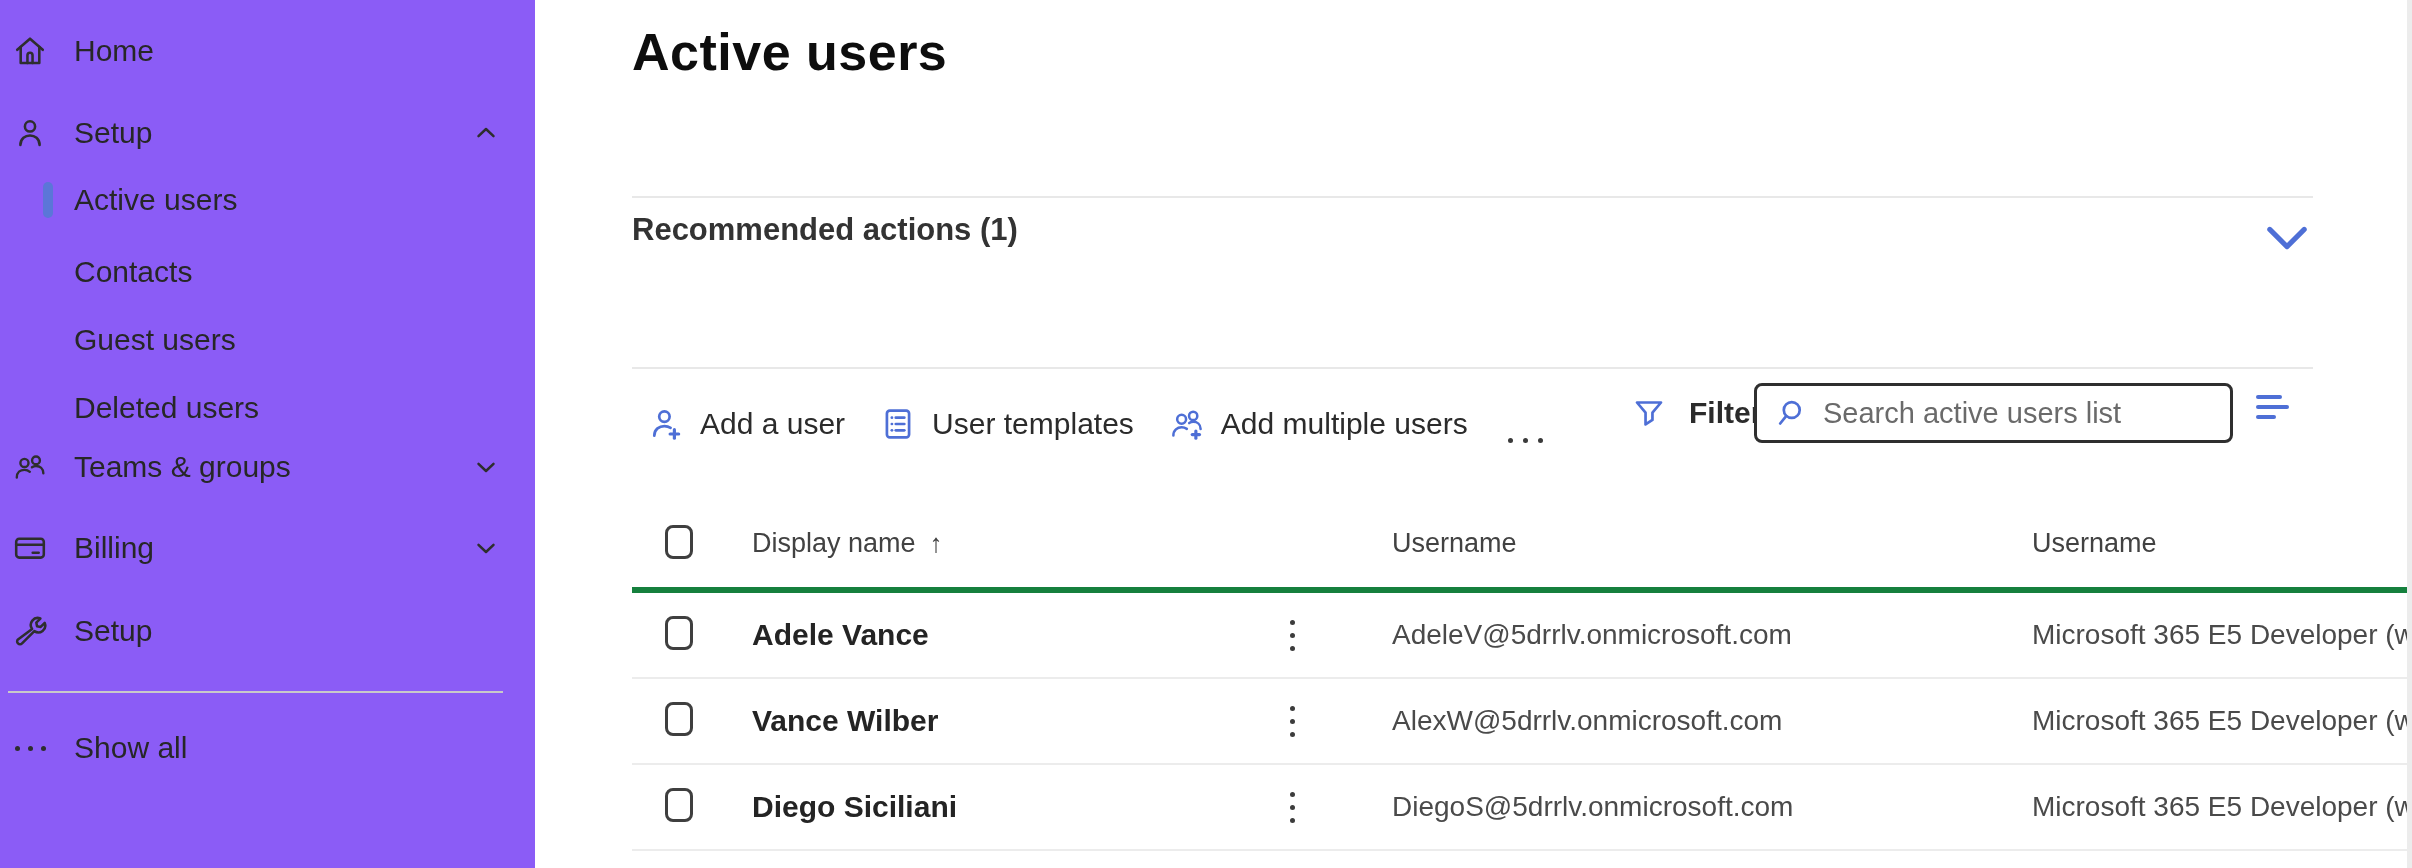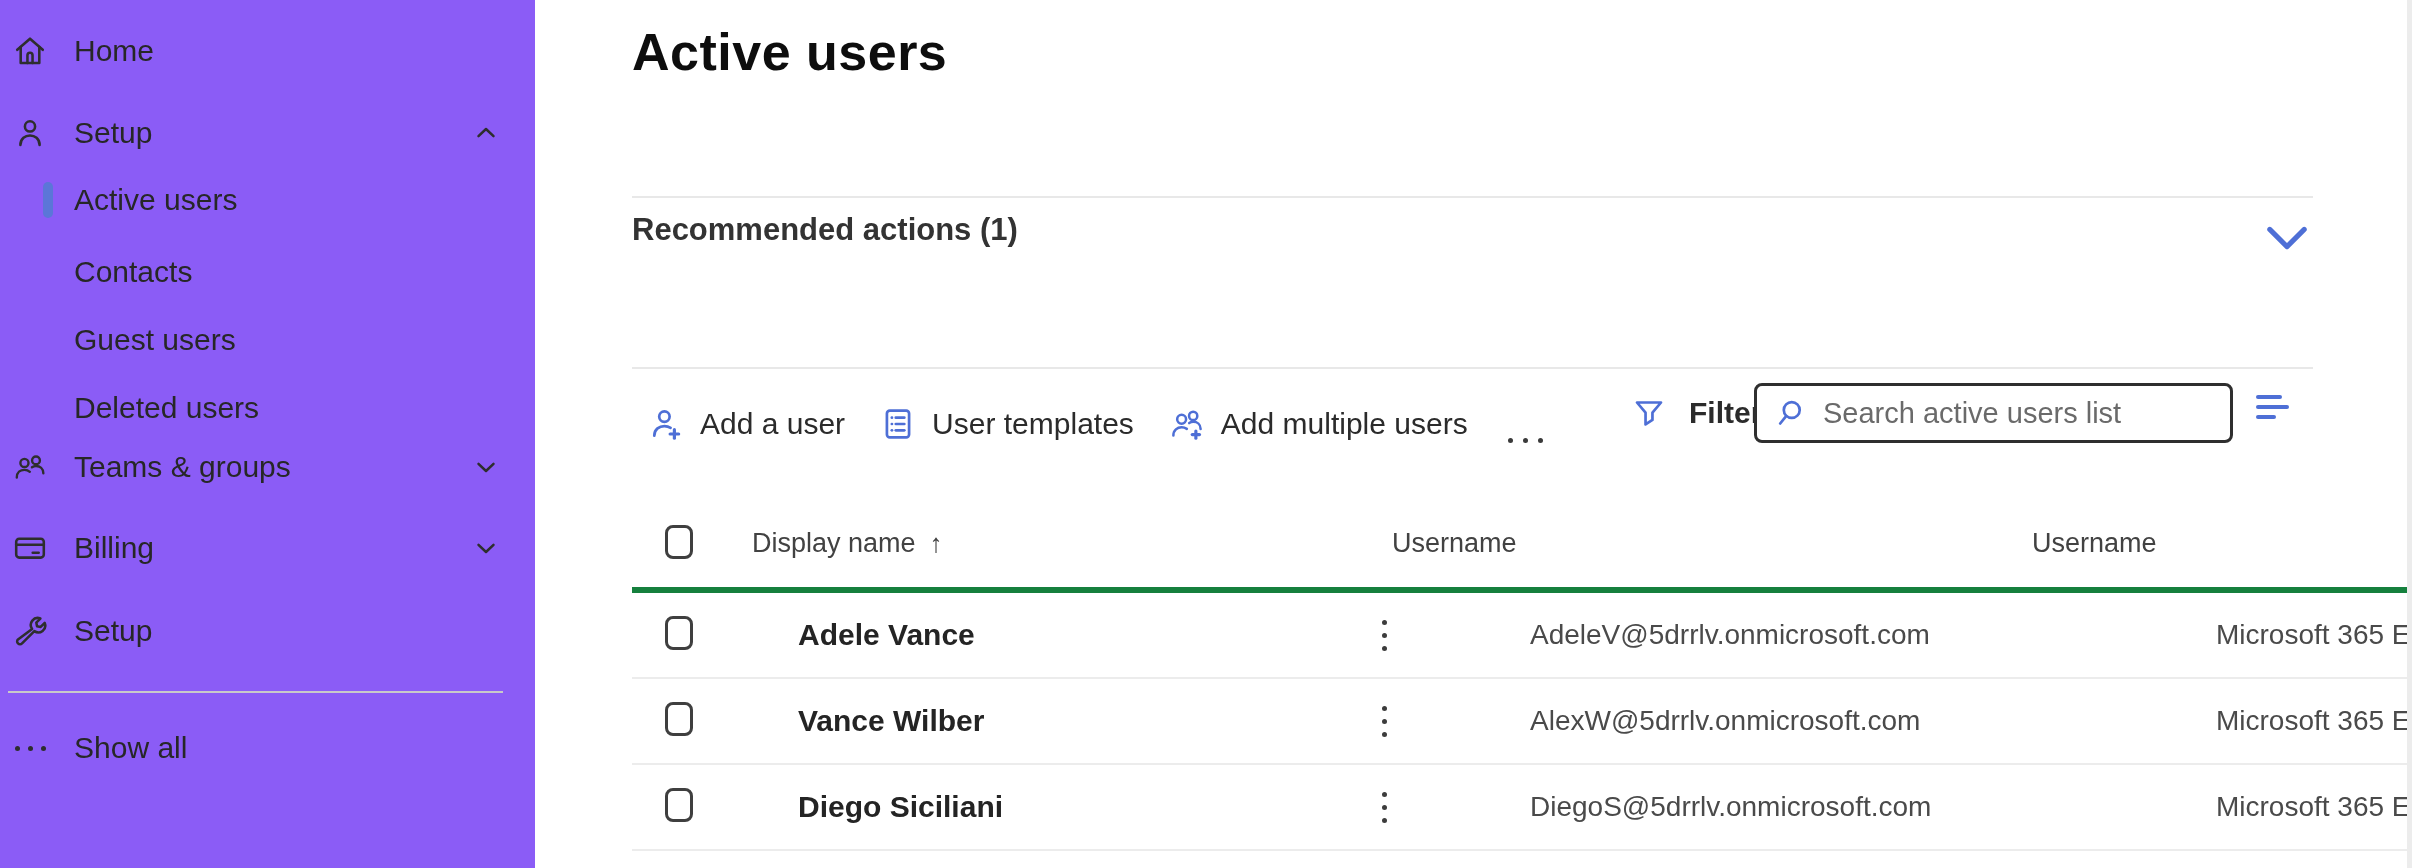--- a/index.html
+++ b/index.html
@@ -42,21 +42,21 @@
   .sortlines { position: absolute; left: 1721px; top: 395px; width: 36px; height: 34px; cursor: pointer; }
   .sortlines i { display: block; height: 4px; border-radius: 2px; background: #4e6fd6; }
   .sortlines i:nth-child(1) { width: 26px; margin-bottom: 6px; }
   .sortlines i:nth-child(2) { width: 33px; margin-bottom: 6px; }
   .sortlines i:nth-child(3) { width: 20px; }
 
   
   .table { position: absolute; left: 97px; top: 500px; width: 1780px; overflow: hidden; }
   .trow { display: grid; grid-template-columns: 87px 520px 120px 640px 1fr; align-items: center; padding-left: 33px; white-space: nowrap; }
   .thead { height: 93px; border-bottom: 6px solid #15803d; }
-  .tbody-row { height: 86px; border-bottom: 2px solid #ececec; gap: 46px; }
+  .tbody-row { height: 86px; border-bottom: 2px solid #ececec; }
   .th { font-size: 27px; color: #424242; cursor: pointer; }
   .th .arrow { margin-left: 14px; font-size: 26px; color: #424242; }
   .cell-name { font-size: 30px; font-weight: 600; color: #242424; }
   .cell-user, .cell-lic { font-size: 28px; color: #4a4a4a; overflow: hidden; }
   .checkbox { width: 28px; height: 34px; border: 3px solid #3f3f3f; border-radius: 8px; background: #fff; cursor: pointer; display: inline-block; }
   .kebab { display: flex; flex-direction: column; gap: 8px; align-items: center; width: 40px; cursor: pointer; }
   .kebab i { width: 5px; height: 5px; border-radius: 50%; background: #3c3c3c; }
 
   .vscroll { position: absolute; right: 0; top: 0; width: 5px; height: 868px; background: #ececec; }
 

